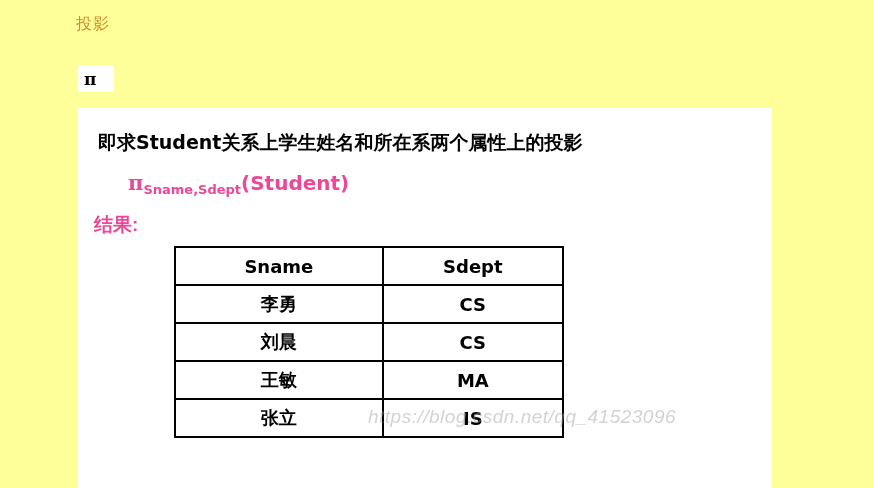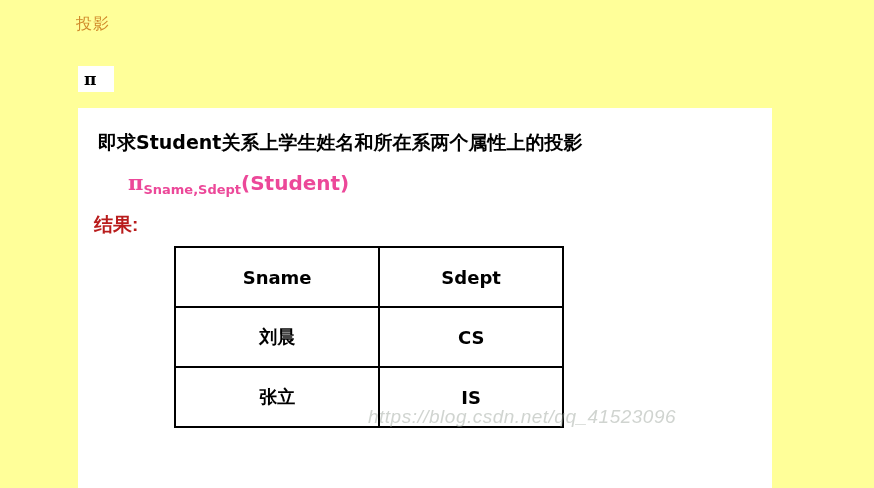--- a/index.html
+++ b/index.html
@@ -88,39 +88,39 @@
     top: 4px;
     font-weight: bold;
   }
   .result-label {
     position: absolute;
     left: 16px;
     top: 104px;
     font-family: Liberation Sans, sans-serif;
     font-size: 19px;
     font-weight: bold;
-    color: #b91c1c;
+    color: #ec4899;
   }
   .result-table {
     position: absolute;
     left: 96px;
     top: 138px;
     border-collapse: collapse;
     width: 390px;
     background: transparent;
   }
   .result-table td, .result-table th {
     border: 2px solid #000;
     height: 36px;
     text-align: center;
     font-family: "DejaVu Sans", "Liberation Sans", sans-serif;
     font-size: 18px;
     font-weight: bold;
     color: #000;
-    padding: 11px;
+    padding: 0;
     background: transparent;
   }
   .result-table th {
     font-size: 18px;
   }
   .watermark {
     position: absolute;
     left: 290px;
     top: 298px;
     font-family: "Liberation Sans", sans-serif;
@@ -155,22 +155,30 @@
 
     <table class="result-table">
       <thead>
         <tr>
           <th>Sname</th>
           <th>Sdept</th>
         </tr>
       </thead>
       <tbody>
         <tr>
+          <td>李勇</td>
+          <td>CS</td>
+        </tr>
+        <tr>
           <td>刘晨</td>
           <td>CS</td>
+        </tr>
+        <tr>
+          <td>王敏</td>
+          <td>MA</td>
         </tr>
         <tr>
           <td>张立</td>
           <td>IS</td>
         </tr>
       </tbody>
     </table>
 
     <div class="watermark">https://blog.csdn.net/qq_41523096</div>
 

